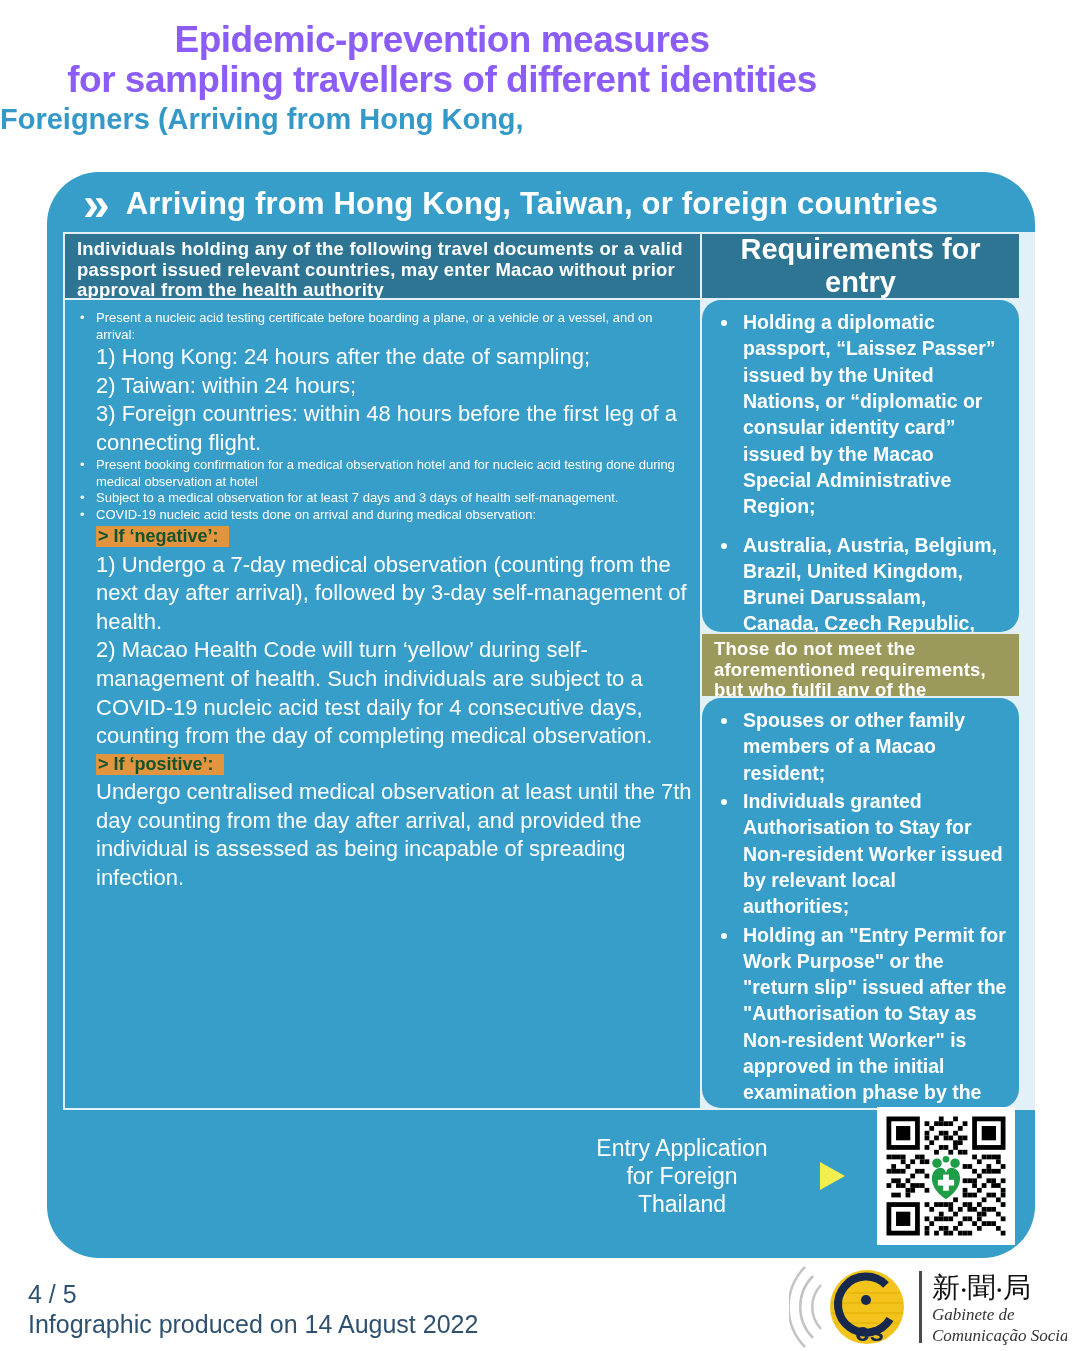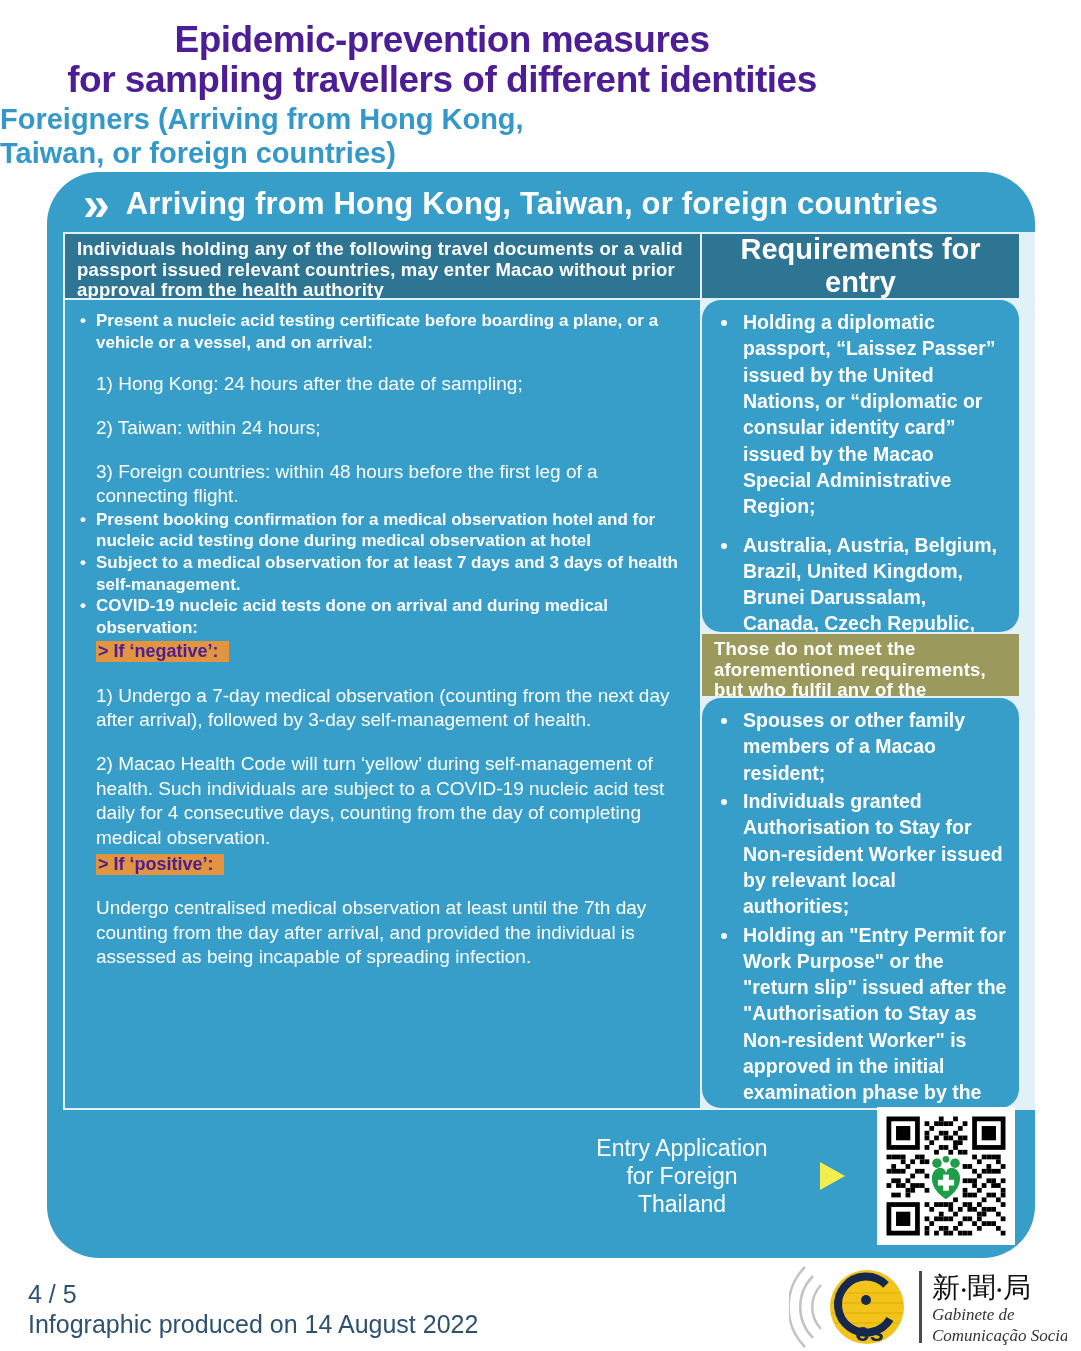--- a/index.html
+++ b/index.html
@@ -4,21 +4,21 @@
 <style>
   * { box-sizing: border-box; }
   html,body { margin:0; padding:0; }
   body {
     width:1081px; height:1351px; background:#ffffff; position:relative; overflow:hidden;
     font-family:"Liberation Sans", sans-serif;
   }
   
   #title-block {
     position:absolute; top:20px; left:0; width:884px; text-align:center;
-    font-size:37px; line-height:1.08; font-weight:bold; color:#4c1d95; letter-spacing:-0.5px;
+    font-size:37px; line-height:1.08; font-weight:bold; color:#8b5cf6; letter-spacing:-0.5px;
   }
   #subtitle-block {
     position:absolute; top:102px; left:0; width:1081px; text-align:left;
     font-size:29px; line-height:1.18; font-weight:bold; color:#3499C8;
   }
   
   .panel {
     position:absolute; left:47px; top:172px; width:988px; height:1086px;
     background:#379EC9; border-radius:52px;
   }
@@ -37,45 +37,44 @@
   .olive { background:#9B9A5C; }
   .blue  { background:#379EC9; }
   .hdr-left { font-size:18.5px; font-weight:bold; line-height:1.12; padding:5px 12px; letter-spacing:0.2px; }
   .hdr-right { font-size:29px; font-weight:bold; display:flex; align-items:center; justify-content:center; text-align:center; }
   .body-left { padding:9px 12px 6px 14px;border-radius:19px; }
   ul.bullets { margin:0; padding-left:24px; font-size:19.5px; font-weight:bold; line-height:1.35; list-style:disc; }
   ul.bullets li { margin:0 0 2px 0; padding-left:3px; }
   ul#bullets1 li { margin-bottom:12px; }
   .body-right { grid-row:2 / 5; padding:10px 8px 10px 10px; }
   .blk { position:relative; padding-left:21px; color:#fff; }
-  .blk.bullet { font-weight:bold; font-size:17px; line-height:1.27; }
+  .blk.bullet { font-weight:normal; font-size:13px; line-height:1.27; }
   .blk.bullet::before { content:"•"; position:absolute; left:5px; }
-  .blk.plain { font-size:19px; line-height:1.30; font-weight:normal;margin-top:19px; }
+  .blk.plain { font-size:22px; line-height:1.30; font-weight:normal; }
   .blk.highlight { line-height:1.4; margin:1px 0; }
-  .hl { background:#E2953E; color:#4c1d95; font-weight:bold; font-size:18px; padding:0 10px 1px 2px; }
+  .hl { background:#E2953E; color:#14532d; font-weight:bold; font-size:18px; padding:0 10px 1px 2px; }
   
   .qr-section { position:absolute; right:20px; bottom:8px; height:148px; display:flex; align-items:center; gap:32px; }
   .qr-label { color:#fff; font-size:23px; line-height:1.22; text-align:center; width:212px; }
   .triangle { width:0; height:0; border-left:25px solid #F2EE4D; border-top:14px solid transparent; border-bottom:14px solid transparent; }
   .qr-box { width:138px; height:138px; background:#fff; }
   
   .footer-page { position:absolute; left:28px; top:1280px; font-size:25px; color:#2E5170; }
   .footer-note { position:absolute; left:28px; top:1310px; font-size:25px; color:#2E5170; }
   .gcs-logo { position:absolute; right:14px; top:1261px; }
 </style>
 </head>
 <body>
 
 <div id="title-block">
   <div>Epidemic-prevention measures</div>
   <div>for sampling travellers of different identities</div>
 </div>
 <div id="subtitle-block">
   <div>Foreigners (Arriving from Hong Kong,</div>
-  <div>Taiwan, or foreign countries)</div>
 </div>
 
 <div class="panel">
   <div class="panel-header">
     <span class="chevron">»</span>
     <span class="panel-title">Arriving from Hong Kong, Taiwan, or foreign countries</span>
   </div>
 
   <div class="grid">
     <div class="cell teal hdr-left">Individuals holding any of the following travel documents or a valid passport issued relevant countries, may enter Macao without prior approval from the health authority</div>

